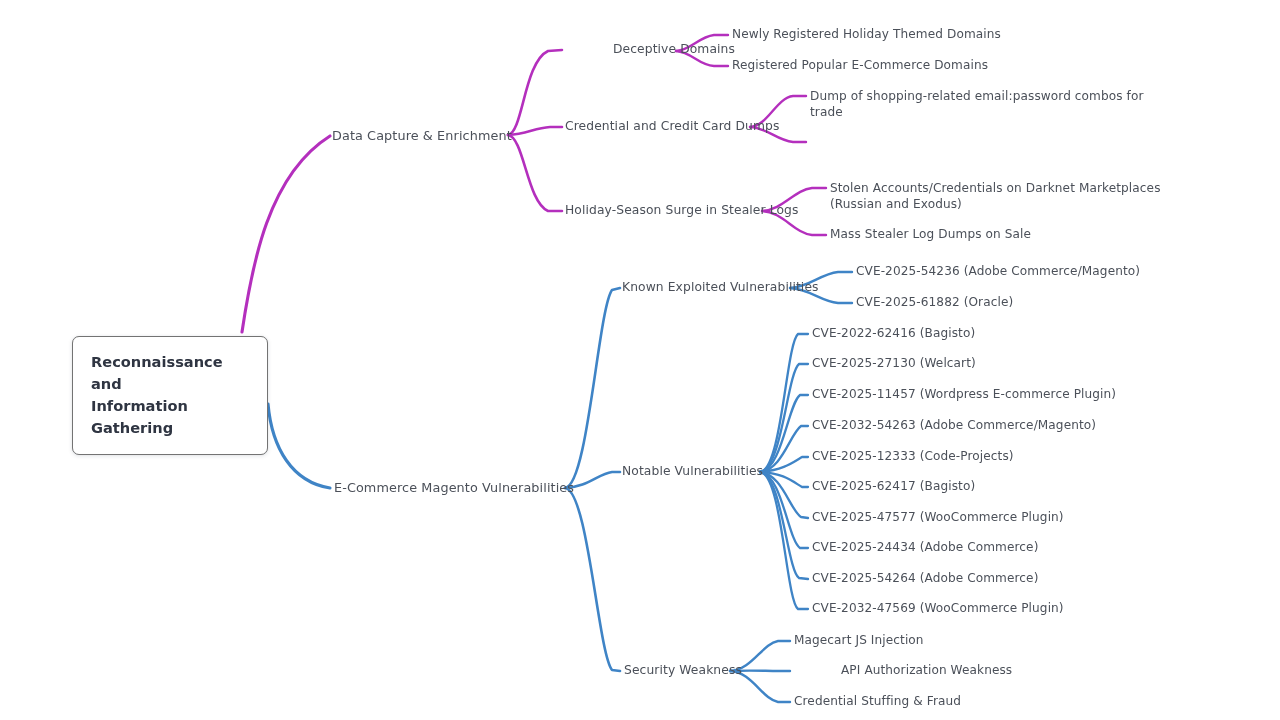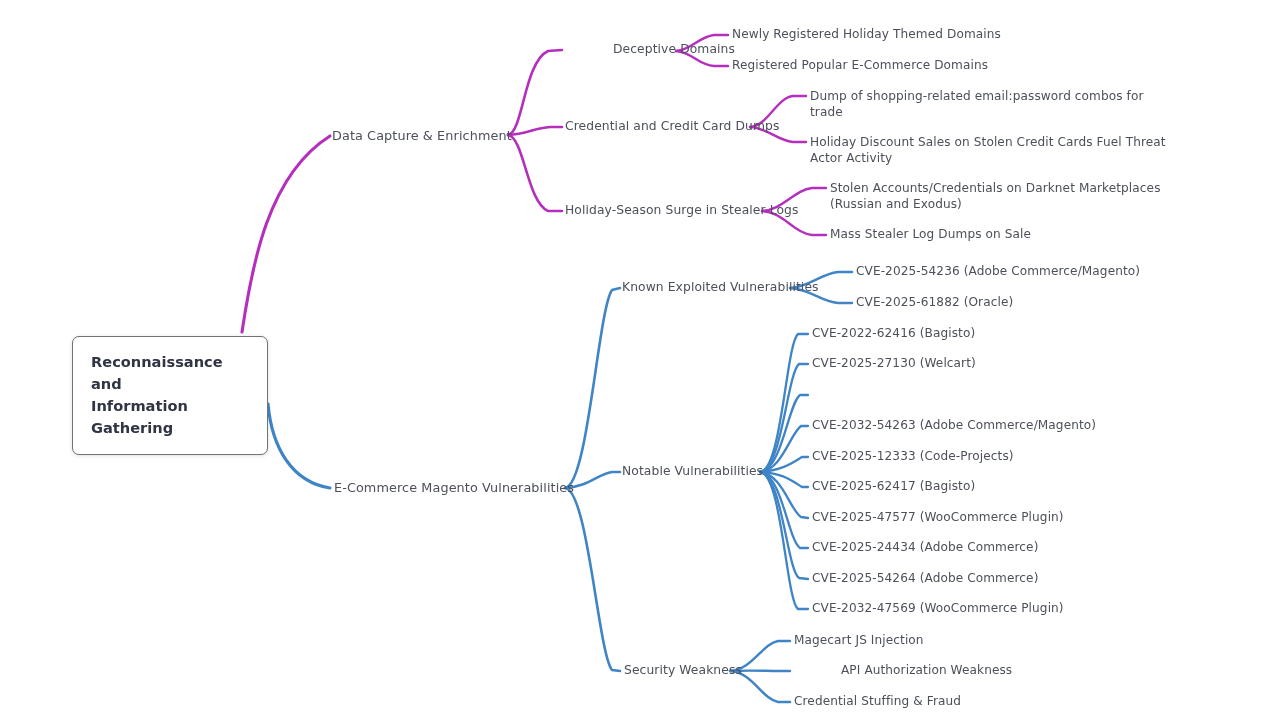--- a/index.html
+++ b/index.html
@@ -109,37 +109,36 @@
 
   <div class="node l1" style="left:332px; top:136px;text-align:right;">Data Capture &amp; Enrichment</div>
 
   <div class="node l2" style="left:565px; top:50px;margin-left:48px;">Deceptive Domains</div>
   <div class="node l3" style="left:732px; top:35px;">Newly Registered Holiday Themed Domains</div>
   <div class="node l3" style="left:732px; top:66px;">Registered Popular E-Commerce Domains</div>
 
   <div class="node l2" style="left:565px; top:127px;">Credential and Credit Card Dumps</div>
   <div class="node l3" style="left:810px; top:104px;">Dump of shopping-related email:password combos for
 trade</div>
-  <div class="node l3" style="left:810px; top:150px;">Holiday Discount Sales on Stolen Credit Cards Fuel Threat
-Actor Activity</div>
 
   <div class="node l2" style="left:565px; top:211px;">Holiday-Season Surge in Stealer Logs</div>
   <div class="node l3" style="left:830px; top:196px;">Stolen Accounts/Credentials on Darknet Marketplaces
 (Russian and Exodus)</div>
   <div class="node l3" style="left:830px; top:235px;">Mass Stealer Log Dumps on Sale</div>
 
   <div class="node l1" style="left:334px; top:488px;">E-Commerce Magento Vulnerabilities</div>
 
   <div class="node l2" style="left:622px; top:288px;">Known Exploited Vulnerabilities</div>
   <div class="node l3" style="left:856px; top:272px;">CVE-2025-54236 (Adobe Commerce/Magento)</div>
   <div class="node l3" style="left:856px; top:303px;">CVE-2025-61882 (Oracle)</div>
 
   <div class="node l2" style="left:622px; top:472px;">Notable Vulnerabilities</div>
   <div class="node l3" style="left:812px; top:334px;">CVE-2022-62416 (Bagisto)</div>
   <div class="node l3" style="left:812px; top:364px;">CVE-2025-27130 (Welcart)</div>
+  <div class="node l3" style="left:812px; top:395px;">CVE-2025-11457 (Wordpress E-commerce Plugin)</div>
   <div class="node l3" style="left:812px; top:426px;">CVE-2032-54263 (Adobe Commerce/Magento)</div>
   <div class="node l3" style="left:812px; top:457px;">CVE-2025-12333 (Code-Projects)</div>
   <div class="node l3" style="left:812px; top:487px;">CVE-2025-62417 (Bagisto)</div>
   <div class="node l3" style="left:812px; top:518px;">CVE-2025-47577 (WooCommerce Plugin)</div>
   <div class="node l3" style="left:812px; top:548px;">CVE-2025-24434 (Adobe Commerce)</div>
   <div class="node l3" style="left:812px; top:579px;">CVE-2025-54264 (Adobe Commerce)</div>
   <div class="node l3" style="left:812px; top:609px;">CVE-2032-47569 (WooCommerce Plugin)</div>
 
   <div class="node l2" style="left:624px; top:671px;">Security Weakness</div>
   <div class="node l3" style="left:794px; top:641px;">Magecart JS Injection</div>

